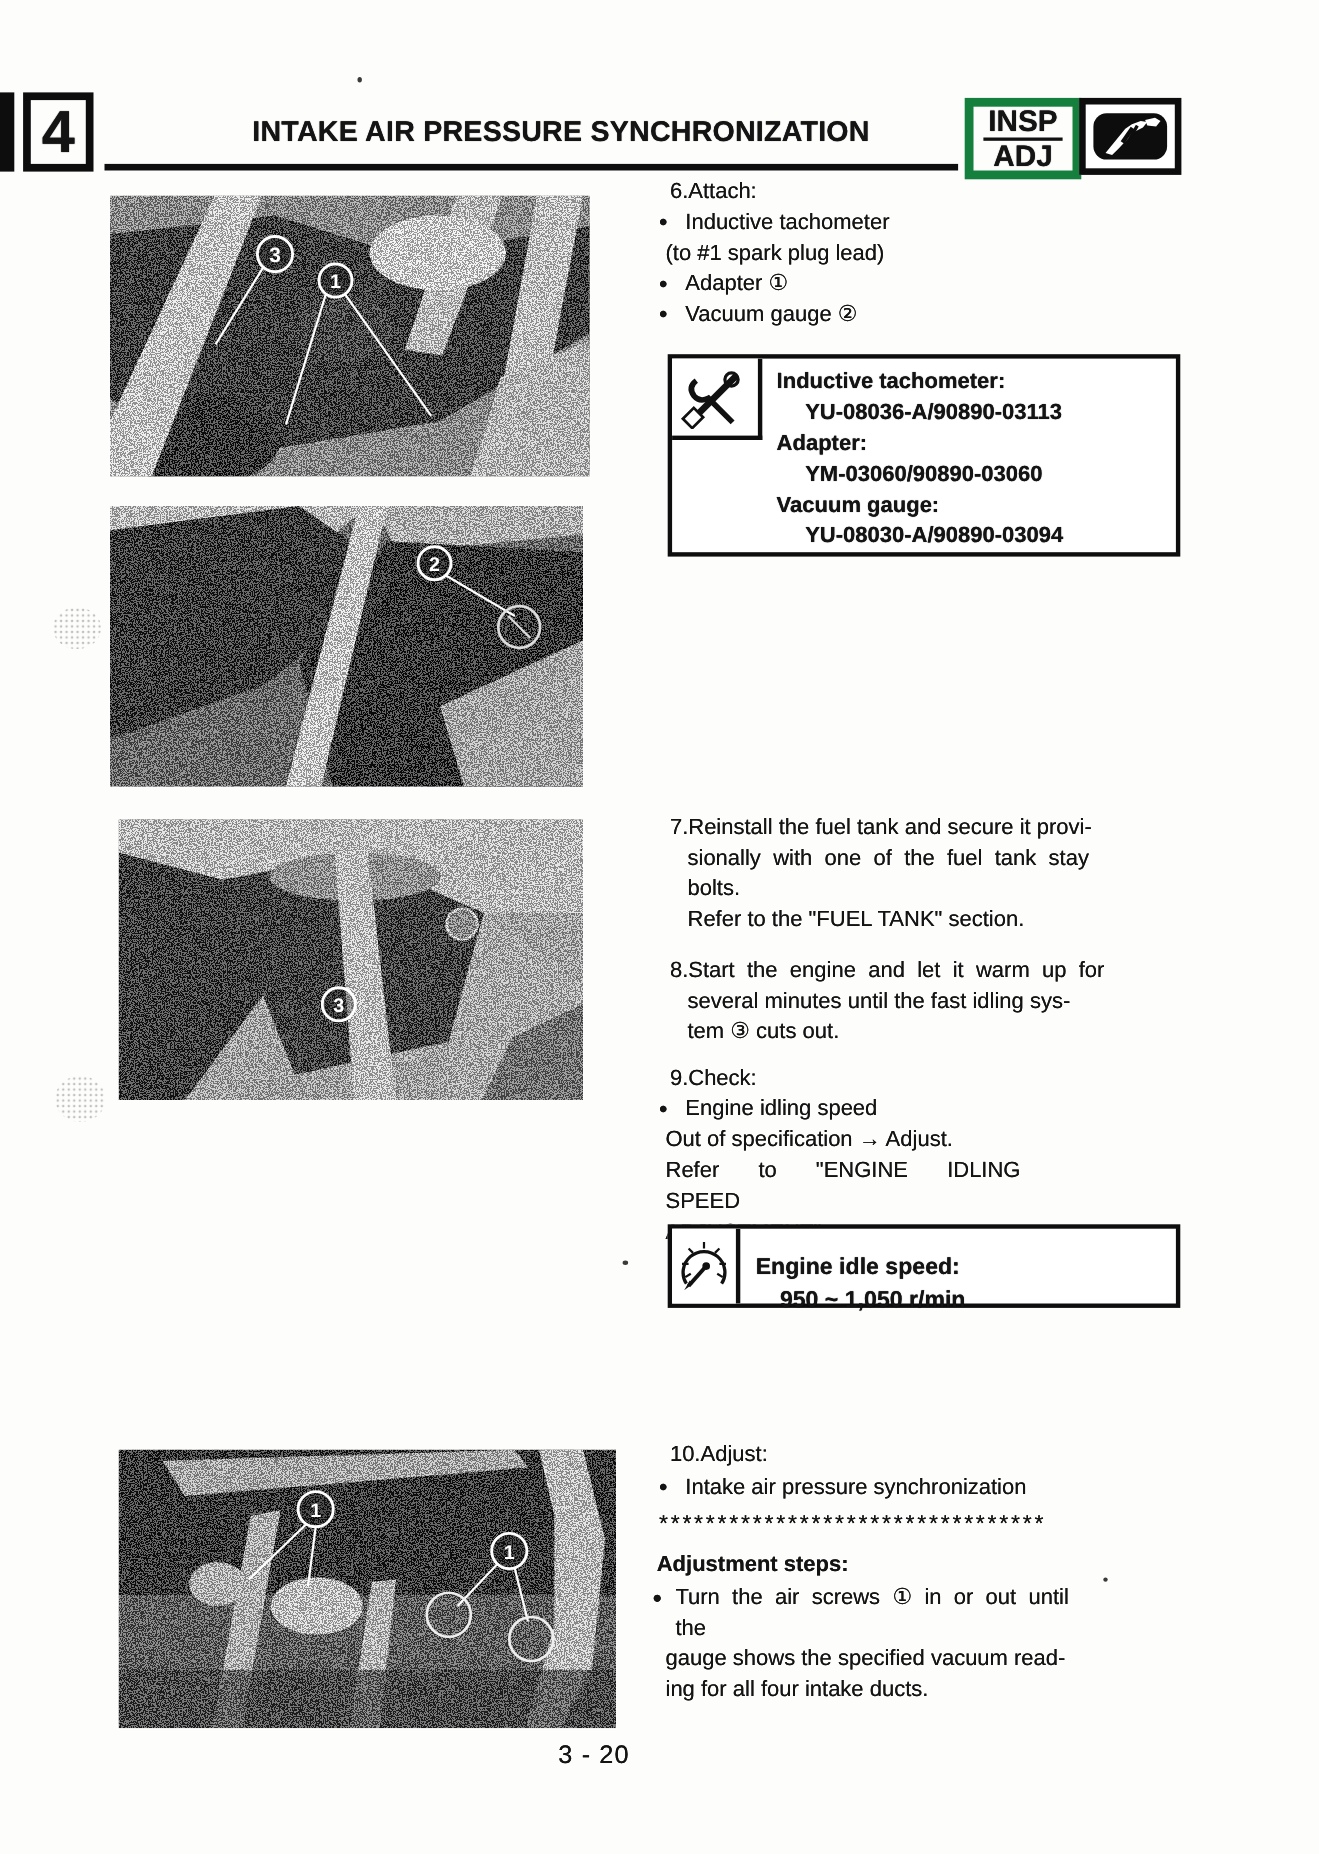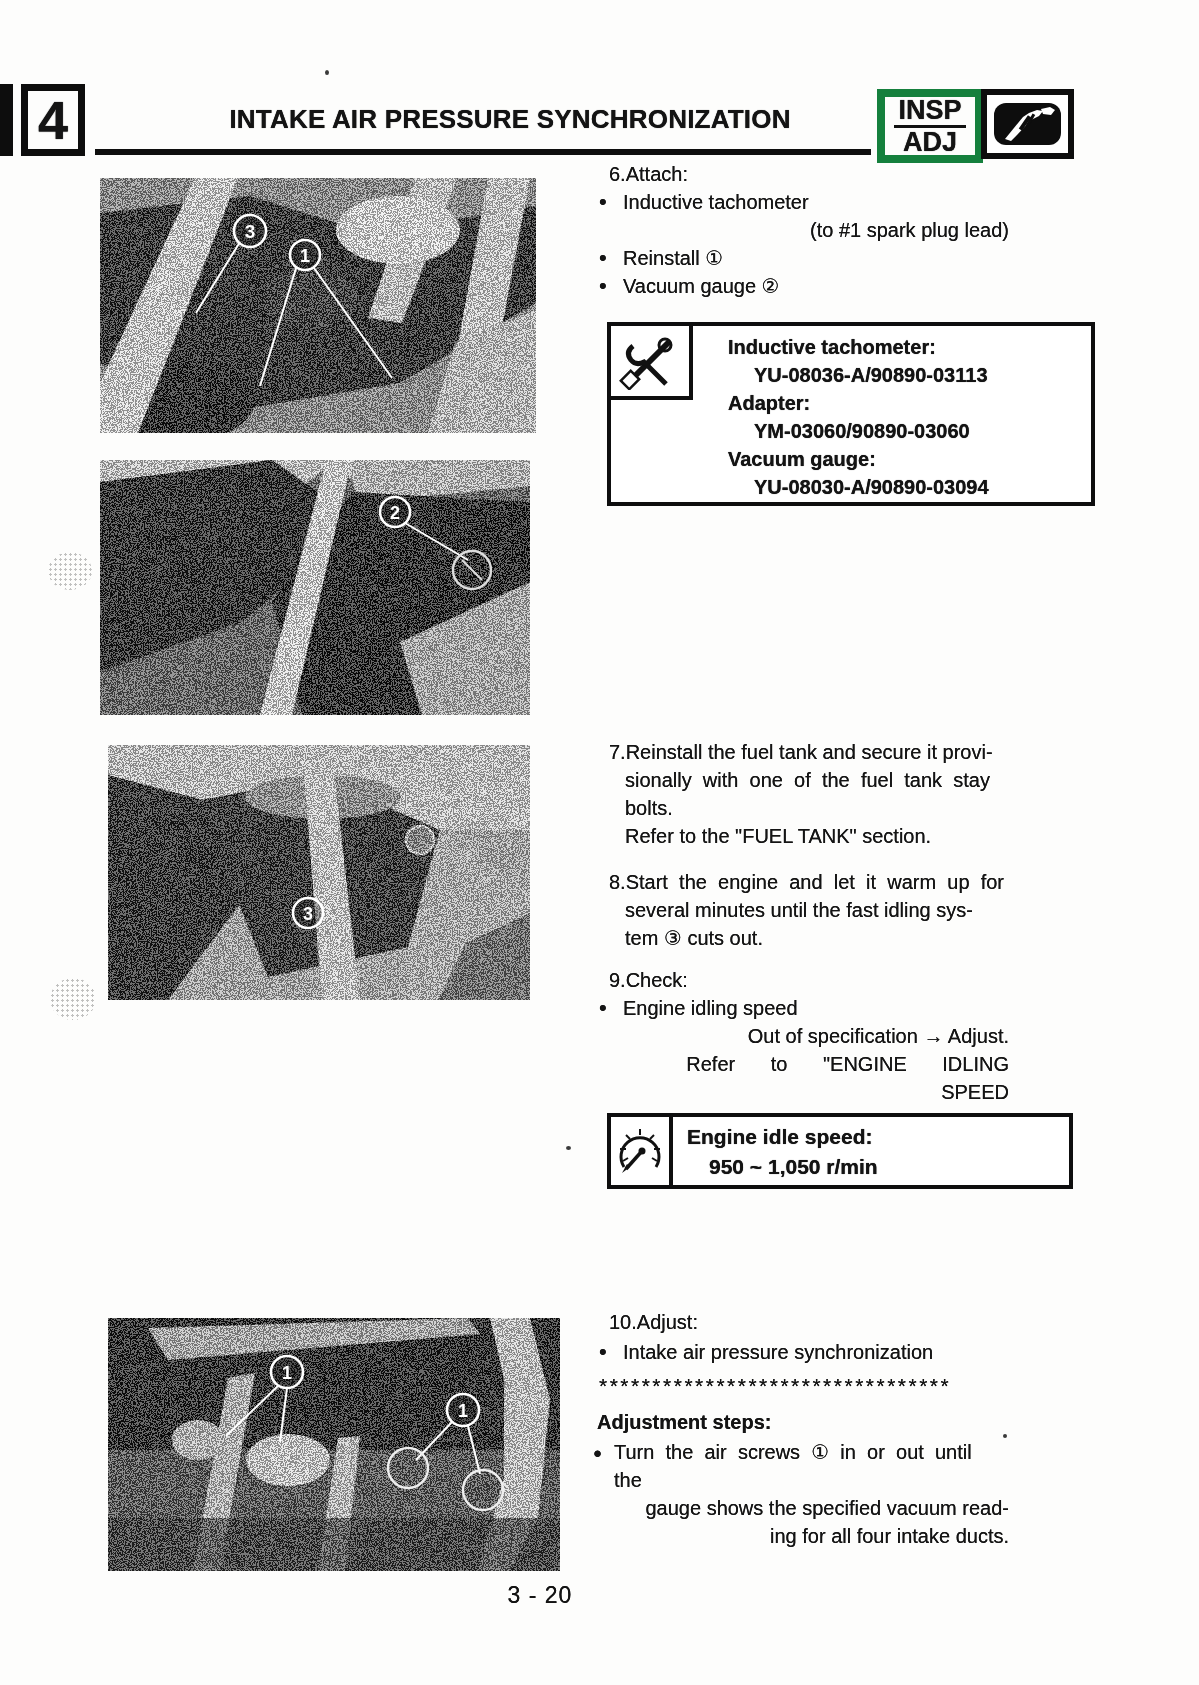--- a/index.html
+++ b/index.html
@@ -35,44 +35,44 @@
   
   .photo{display:block;background:#888;}
   
   .col{left:597px;width:412px;font-size:20px;line-height:28px;text-shadow:0 0 .6px rgba(0,0,0,.85);}
   .hd{margin-left:12px;}
   .bullet{position:relative;padding-left:26px;}
   .bullet::before{content:"•";position:absolute;left:2px;top:0;font-size:22px;}
   .bigbullet{position:relative;padding-left:17px;}
   .bigbullet::before{content:"●";position:absolute;left:-4px;top:1px;font-size:15px;}
   .cont{margin-left:28px;}
-  .cont2{margin-left:8px;text-align:right;}
+  .cont2{margin-left:8px;}
   .just1{word-spacing:.28em;}
   .just2{word-spacing:1.5em;}
   .boldline{font-weight:700;}
   .asterisks{letter-spacing:2.5px;font-size:21px;margin-left:2px;}
   
   .specbox{
     left:607px;width:458px;border:4px solid #0e0e0e;background:#fff;
     font-weight:700;text-shadow:0 0 .7px #000;
   }
-  .toolbox{top:322px;height:176px;padding-left:22px;}
+  .toolbox{top:322px;height:176px;}
   .toolbox .icon-cell{
     position:absolute;left:0;top:0;width:78px;height:70px;background:#fff;
     border-right:4px solid #0e0e0e;border-bottom:4px solid #0e0e0e;
     display:flex;align-items:center;justify-content:center;
   }
   .toolbox .rows{margin-left:95px;padding-top:7px;font-size:20px;line-height:28px;}
   .rows .val{margin-left:26px;}
   .idlebox{top:1113px;height:68px;}
   .idlebox .icon-cell{
     position:absolute;left:0;top:0;width:58px;height:68px;background:#fff;
     border-right:4px solid #0e0e0e;display:flex;align-items:center;justify-content:center;
   }
-  .idlebox .rows{margin-left:76px;padding-top:5px;font-size:21px;line-height:30px;}
+  .idlebox .rows{margin-left:76px;padding-top:20px;font-size:21px;line-height:30px;}
   .idlebox .val{margin-left:22px;}
   
   .pagenum{left:95px;top:1582px;width:890px;text-align:center;font-size:23px;letter-spacing:1px;text-shadow:0 0 .5px #000;}
   .smudge{
     background:radial-gradient(#8f8f8f 1px, transparent 1.4px);
     background-size:5px 5px;opacity:.55;border-radius:50%;
   }
   .speck{background:#3a3a3a;border-radius:50%;}
 </style>
 </head>
@@ -187,21 +187,21 @@
     <circle cx="355" cy="92" r="16" fill="rgba(20,20,20,.3)" stroke="#fff" stroke-width="2.6"></circle>
     <text x="355" y="99" text-anchor="middle" font-size="18" font-weight="bold" fill="#fff">1</text>
     <circle cx="300" cy="150" r="20" fill="none" stroke="#eee" stroke-width="2.4"></circle>
     <circle cx="375" cy="172" r="20" fill="none" stroke="#eee" stroke-width="2.4"></circle>
   </svg>
 
   <div class="abs col" style="top:160px;">
     <div class="hd">6.Attach:</div>
     <div class="bullet">Inductive tachometer</div>
     <div class="cont2">(to #1 spark plug lead)</div>
-    <div class="bullet">Reinstall ①</div>
+    <div class="bullet">Adapter ①</div>
     <div class="bullet">Vacuum gauge ②</div>
   </div>
 
   <div class="abs specbox toolbox">
     <div class="icon-cell">
       <svg width="62" height="58" viewBox="0 0 62 58">
         <line x1="8" y1="52" x2="50" y2="10" stroke="#111" stroke-width="6"></line>
         <rect x="4" y="42" width="14" height="12" transform="rotate(-45 11 48)" fill="#fff" stroke="#111" stroke-width="2.5"></rect>
         <path d="M14 14 q-8 6 -2 14 q5 6 13 2 l22 22" fill="none" stroke="#111" stroke-width="5"></path>
         <circle cx="46" cy="13" r="6" fill="none" stroke="#111" stroke-width="3"></circle>

